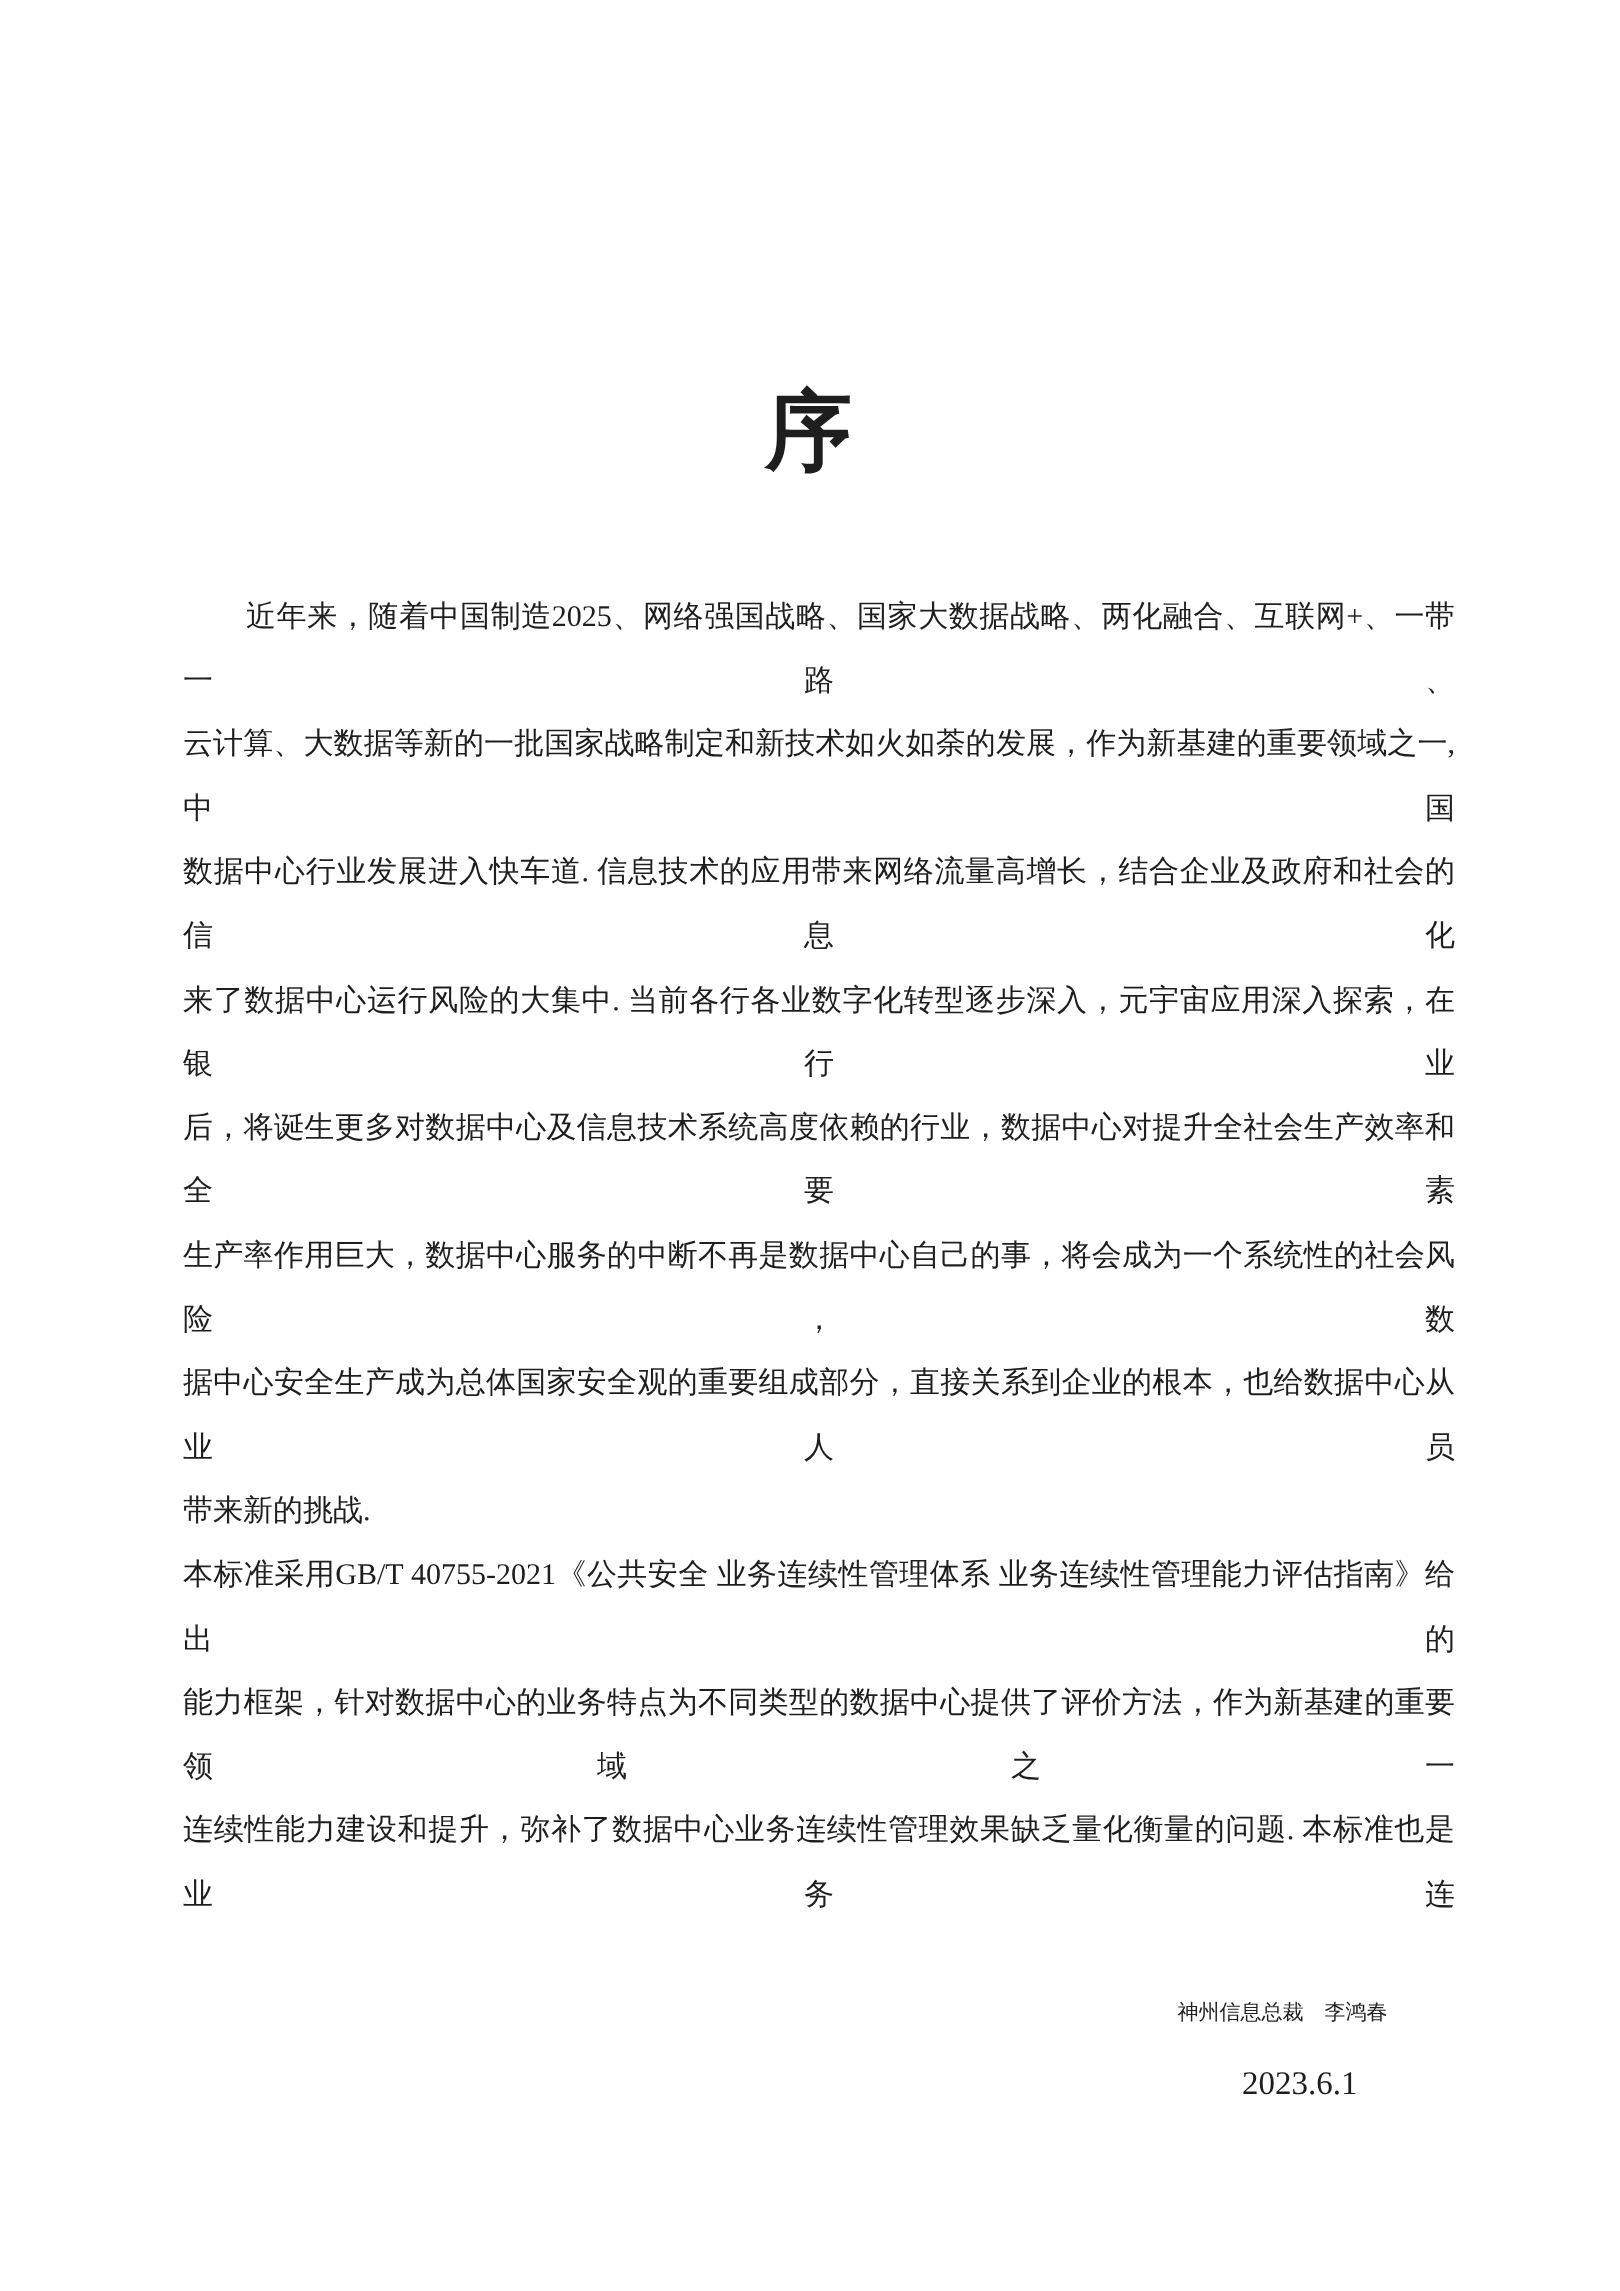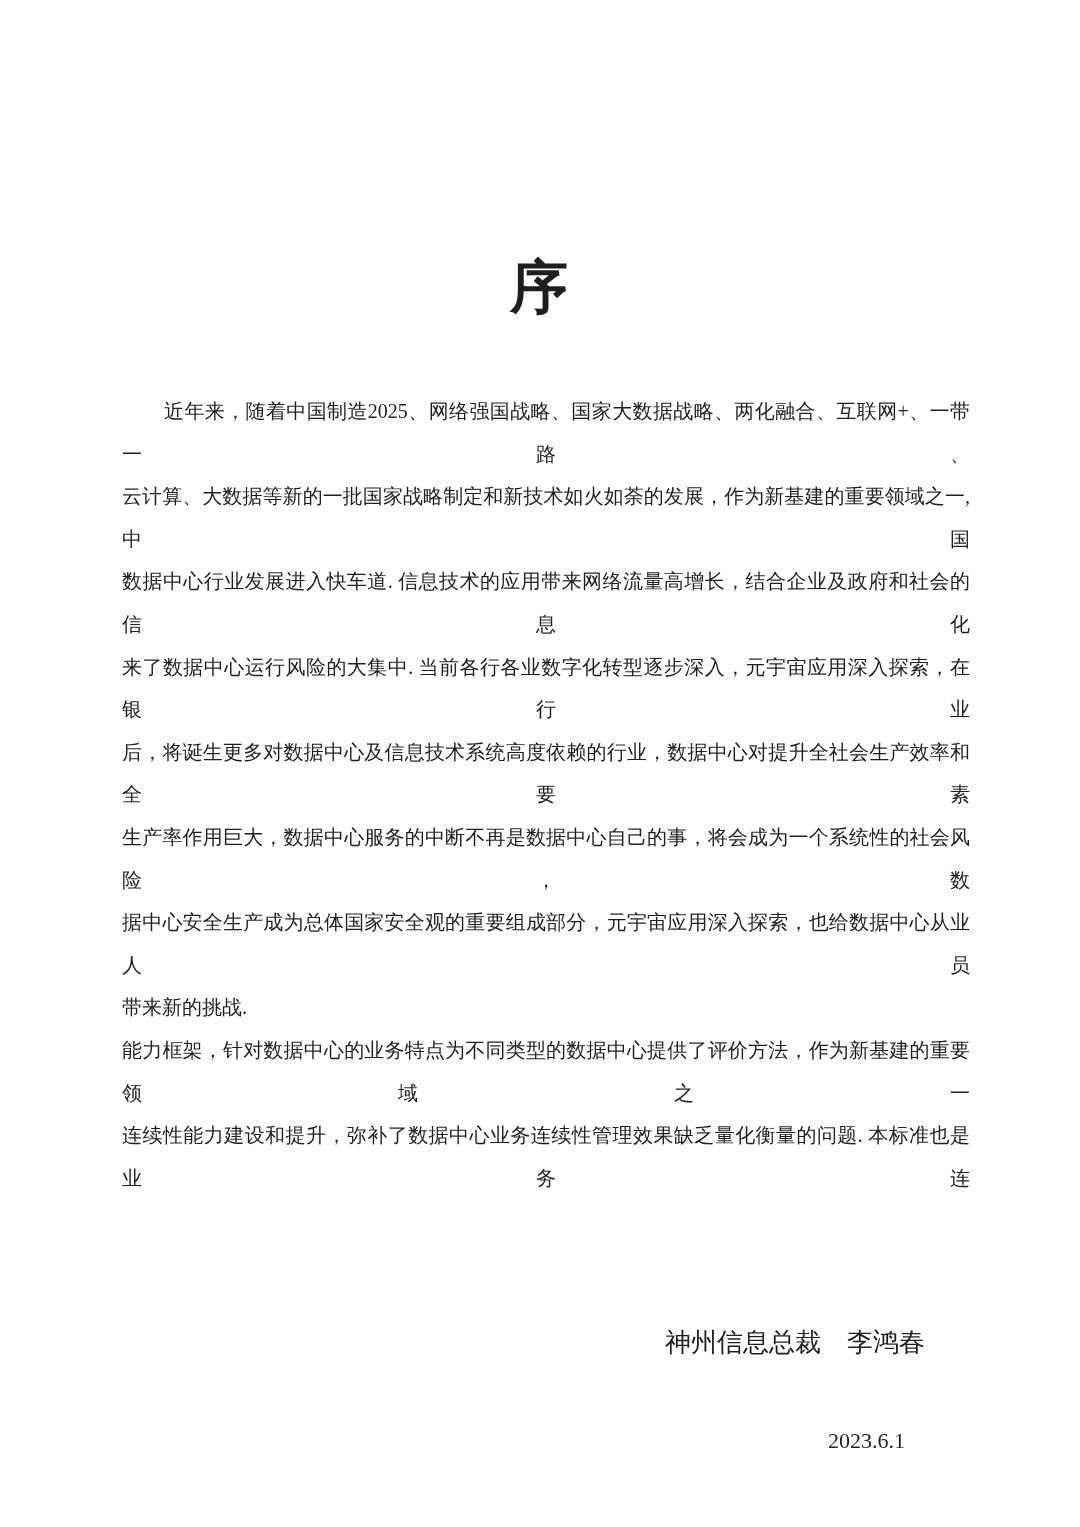--- a/index.html
+++ b/index.html
@@ -46,48 +46,49 @@
   .pline.first {
     text-indent: 2.1em;
   }
   .pline.plast {
     text-align-last: left;
   }
   .signature {
     position: absolute;
     top: 1328px;
     right: 155px;
-    font-size: 26px;
+    font-size: 14px;
     line-height: 30px;
     text-align: right;
   }
   .date {
     position: absolute;
-    top: 1426px;
+    top: 1374px;
     right: 175px;
     font-size: 22px;
     line-height: 30px;
     text-align: right;
   }
 </style>
 </head>
 <body>
 
 <div class="page">
   <h1 class="title">序</h1>
 
   <div class="body-block">
       <div class="pline first">近年来，随着中国制造2025、网络强国战略、国家大数据战略、两化融合、互联网+、一带一路、</div>
       <div class="pline">云计算、大数据等新的一批国家战略制定和新技术如火如荼的发展，作为新基建的重要领域之一,中国</div>
       <div class="pline">数据中心行业发展进入快车道. 信息技术的应用带来网络流量高增长，结合企业及政府和社会的信息化</div>
       <div class="pline">来了数据中心运行风险的大集中. 当前各行各业数字化转型逐步深入，元宇宙应用深入探索，在银行业</div>
       <div class="pline">后，将诞生更多对数据中心及信息技术系统高度依赖的行业，数据中心对提升全社会生产效率和全要素</div>
       <div class="pline">生产率作用巨大，数据中心服务的中断不再是数据中心自己的事，将会成为一个系统性的社会风险，数</div>
-      <div class="pline">据中心安全生产成为总体国家安全观的重要组成部分，元宇宙应用深入探索，也给数据中心从业人员</div>
+      <div class="pline">据中心安全生产成为总体国家安全观的重要组成部分，直接关系到企业的根本，也给数据中心从业人员</div>
       <div class="pline plast">带来新的挑战.</div>
+      <div class="pline">本标准采用GB/T 40755-2021《公共安全 业务连续性管理体系 业务连续性管理能力评估指南》给出的</div>
       <div class="pline">能力框架，针对数据中心的业务特点为不同类型的数据中心提供了评价方法，作为新基建的重要领域之一</div>
       <div class="pline">连续性能力建设和提升，弥补了数据中心业务连续性管理效果缺乏量化衡量的问题. 本标准也是业务连</div>
     </div>
 
   <div class="signature">神州信息总裁　李鸿春</div>
 
   <div class="date">2023.6.1</div>
 </div>
 
 </body></html>

